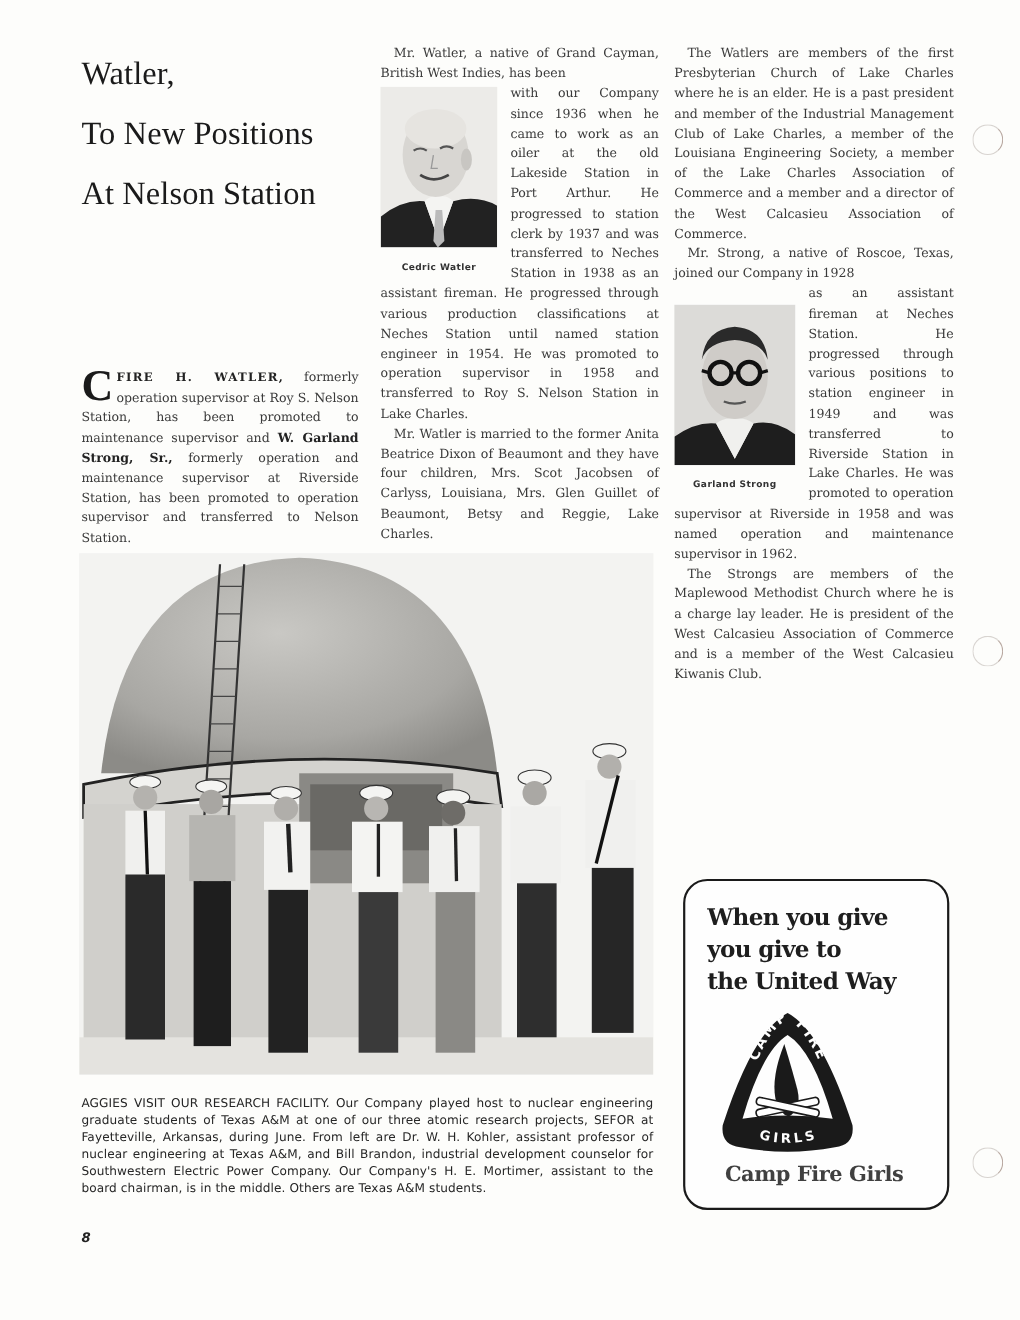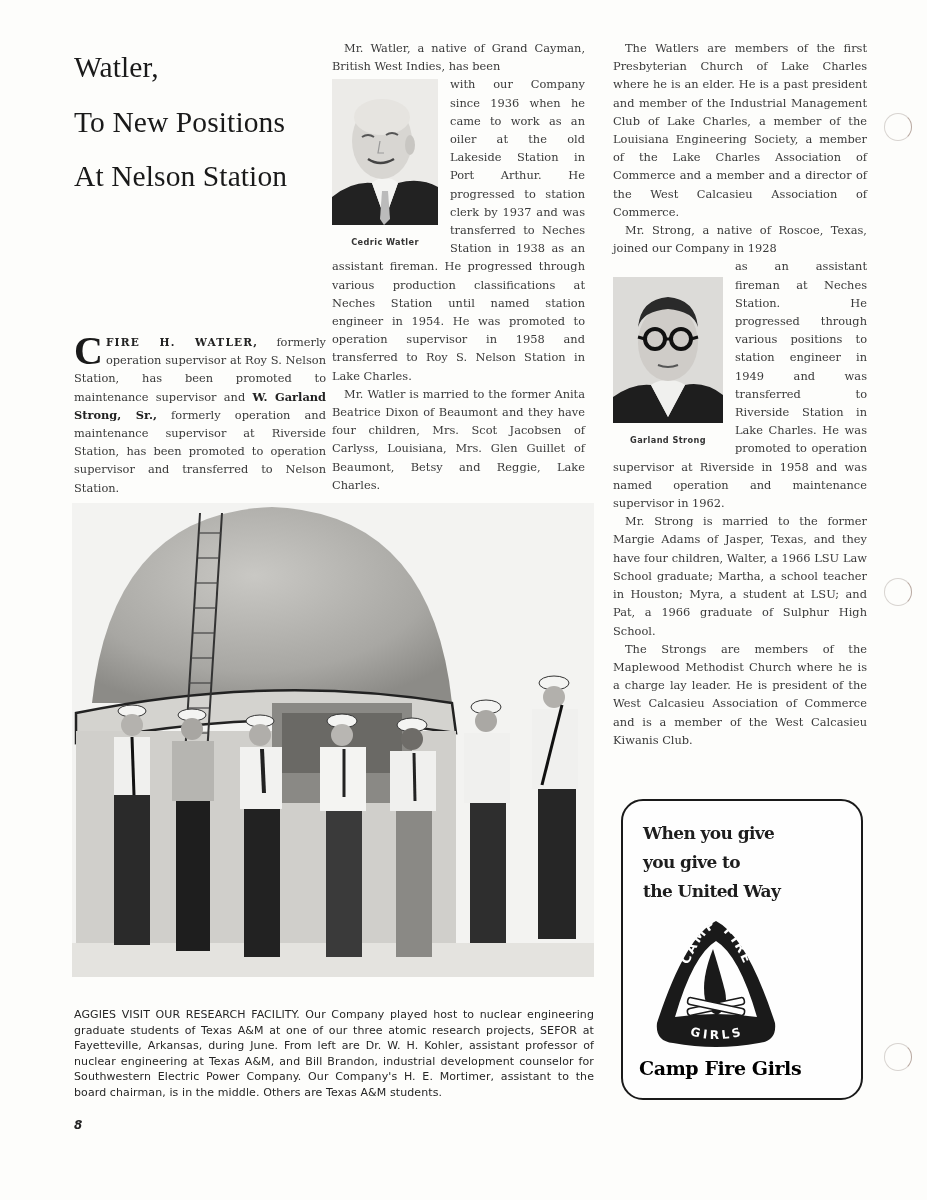--- a/index.html
+++ b/index.html
@@ -20,54 +20,54 @@
     color: #3a3a3a; text-align: justify; }
   .body-text p { text-indent: 12px; }
   .body-text p.noindent { text-indent: 0; }
   .body-text b { color: #222; font-weight: bold; }
 
   .lede { position: absolute; left: 74px; top: 333px; width: 252px; }
   .dropcap { float: left; font-family: "Liberation Serif", serif; font-weight: bold;
     font-size: 40px; line-height: 32px; margin: 2px 3px 0 0; color: #1a1a1a; }
   .lede .lede-lead { font-weight: bold; letter-spacing: 1.2px; color: #222; font-size: 10.6px; }
 
-  .col2 { position: absolute; left: 332px; top: 39px; width: 253px; }
+  .col2 { position: absolute; left: 346px; top: 39px; width: 253px; }
   .col3 { position: absolute; left: 613px; top: 39px; width: 254px; }
 
   .portrait-wrap { float: left; margin: 4px 12px 2px 0; text-align: center; }
   .portrait { width: 106px; height: 146px; background: #e8e8e6; position: relative; overflow: hidden; }
   .portrait-caption { font-family: "DejaVu Sans", sans-serif; font-weight: bold;
     font-size: 8.2px; color: #333; margin-top: 8px; letter-spacing: 0.4px; }
 
   .col2 .portrait-wrap { margin-top: 4px; }
   .col3 .portrait-wrap { margin-top: 20px; }
   .col3 .portrait { width: 110px; height: 146px; }
 
   
   .group-photo { position: absolute; left: 72px; top: 503px; width: 522px; height: 474px;
     background: #f2f2f0; overflow: hidden; }
 
   .photo-caption { position: absolute; left: 74px; top: 995px; width: 520px;
     font-family: "DejaVu Sans", sans-serif; font-size: 11px; line-height: 15.6px;
-    color: #262626; text-align: justify; letter-spacing: 0.1px; margin-top: 12px; }
+    color: #262626; text-align: justify; letter-spacing: 0.1px; }
 
   .page-number { position: absolute; left: 74px; top: 1118px;
     font-family: "DejaVu Sans", sans-serif; font-weight: bold; font-style: italic;
     font-size: 12px; color: #222; }
 
   
   .ad-box { position: absolute; left: 621px; top: 799px; width: 242px; height: 301px;
     border: 2.5px solid #1a1a1a; border-radius: 22px; background: #fefefe; }
   .ad-headline { position: absolute; left: 20px; top: 18px; width: 210px;
-    font-family: "DejaVu Serif", serif; font-weight: bold; font-size: 17px;
+    font-family: "DejaVu Serif", serif; font-weight: bold; font-size: 21px;
     line-height: 29px; color: #1e1e1e; letter-spacing: -0.6px; }
   .ad-logo { position: absolute; left: 28px; top: 118px; width: 130px; height: 130px; }
-  .ad-footer { position: absolute; left: 16px; top: 256px;
+  .ad-footer { position: absolute; left: 36px; top: 256px;
     font-family: "DejaVu Serif", serif; font-weight: bold; font-size: 19px;
-    color: #000000; letter-spacing: -0.4px; }
+    color: #404040; letter-spacing: -0.4px; }
 
   
   .hole { position: absolute; width: 28px; height: 28px; border-radius: 50%;
     border: 1.5px solid #d8d4d0; border-right-color: #b8a8a0; background: #fdfdfb; }
 </style>
 </head>
 <body>
 
 <div class="page">
 
@@ -122,21 +122,20 @@
           <circle cx="68" cy="62" r="10" fill="none" stroke="#111" stroke-width="4"></circle>
           <line x1="52" y1="62" x2="58" y2="62" stroke="#111" stroke-width="3"></line>
           <line x1="25" y1="60" x2="32" y2="62" stroke="#111" stroke-width="3"></line>
           <line x1="78" y1="62" x2="85" y2="60" stroke="#111" stroke-width="3"></line>
           <path d="M45 88 Q55 92 65 88" stroke="#555" stroke-width="2" fill="none"></path>
         </svg>
       </div>
       <div class="portrait-caption">Garland Strong</div>
     </div>
     <p class="noindent">as an assistant fireman at Neches Station. He progressed through various positions to station engineer in 1949 and was transferred to Riverside Station in Lake Charles. He was promoted to operation supervisor at Riverside in 1958 and was named operation and maintenance supervisor in 1962.</p>
-    <p>Mr. Strong is married to the former Margie Adams of Jasper, Texas, and they have four children, Walter, a 1966 LSU Law School graduate; Martha, a school teacher in Houston; Myra, a student at LSU; and Pat, a 1966 graduate of Sulphur High School.</p>
     <p>The Strongs are members of the Maplewood Methodist Church where he is a charge lay leader. He is president of the West Calcasieu Association of Commerce and is a member of the West Calcasieu Kiwanis Club.</p>
   </div>
 
   <div class="group-photo">
     <svg width="522" height="474" viewBox="0 0 522 474">
       <defs>
         <radialGradient id="dome" cx="0.45" cy="0.35" r="0.7">
           <stop offset="0" stop-color="#c9c8c4"></stop>
           <stop offset="0.7" stop-color="#a8a7a3"></stop>
           <stop offset="1" stop-color="#8c8b87"></stop>

